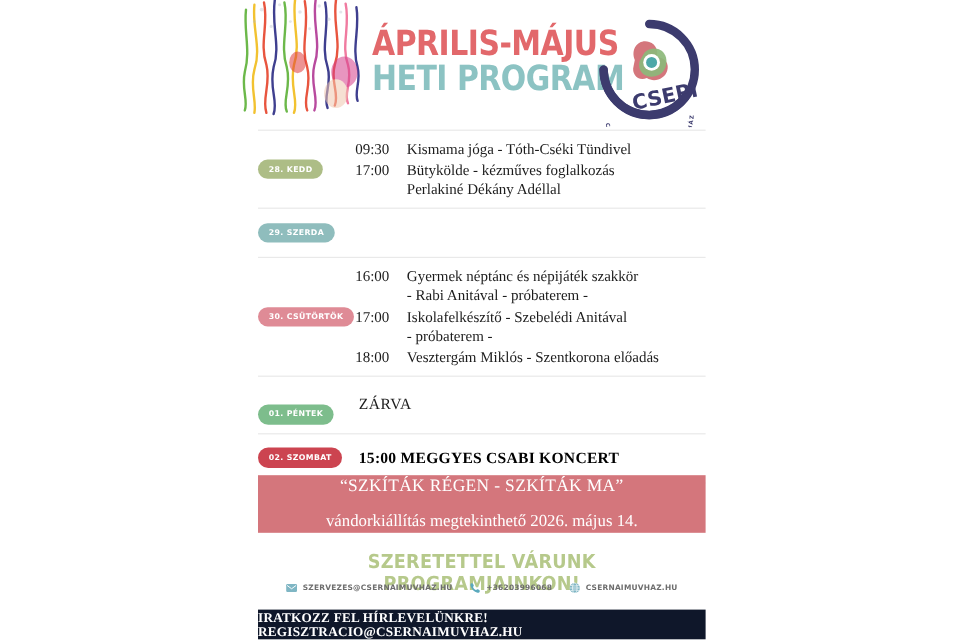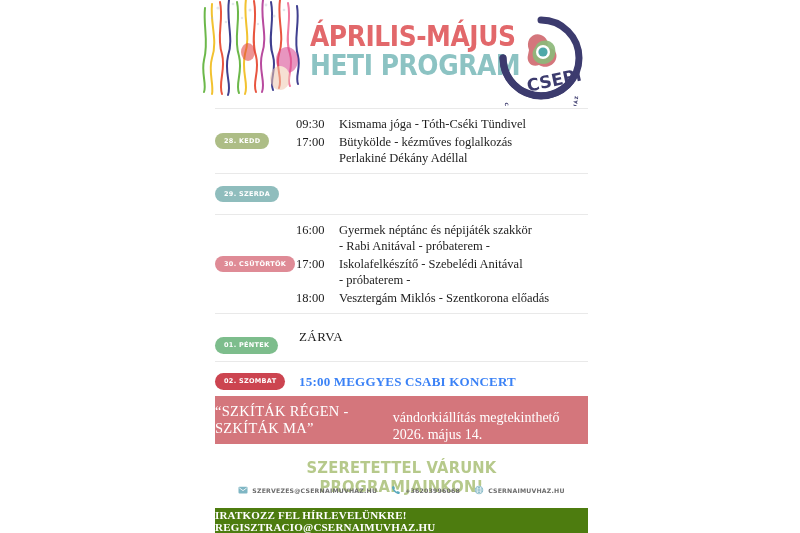--- a/index.html
+++ b/index.html
@@ -119,36 +119,36 @@
   .etext .sub { display: block; }
   .row-plain {
     font-size: 13px;
     color: #1c1c1c;
     padding-left: 3px;
     letter-spacing: 0.4px;
   }
   .row-highlight {
     font-size: 13px;
     font-weight: bold;
-    color: #3b82f6;
+    color: #000000;
     padding-left: 3px;
     letter-spacing: 0.2px;
   }
 
   
   .exhibit {
     position: absolute;
     left: 215px;
     top: 396px;
     width: 373px;
     height: 48px;
     background: #d4767c;
     color: #ffffff;
     display: flex;
-    flex-direction: row;
+    flex-direction: column;
     align-items: center;
     justify-content: center;
     font-family: Liberation Serif, serif;
   }
   .exhibit-1 {
     font-size: 14.5px;
     letter-spacing: 0.3px;
     line-height: 1.2;
   }
   .exhibit-2 {
@@ -201,21 +201,21 @@
     display: block;
   }
 
   
   .newsletter {
     position: absolute;
     left: 215px;
     top: 508px;
     width: 373px;
     height: 25px;
-    background: #4d7c0f;
+    background: #0f172a;
     color: #ffffff;
     display: flex;
     align-items: center;
     justify-content: center;
     font-size: 11px;
     font-weight: bold;
     letter-spacing: 0.2px;
   }
 </style>
 </head>

